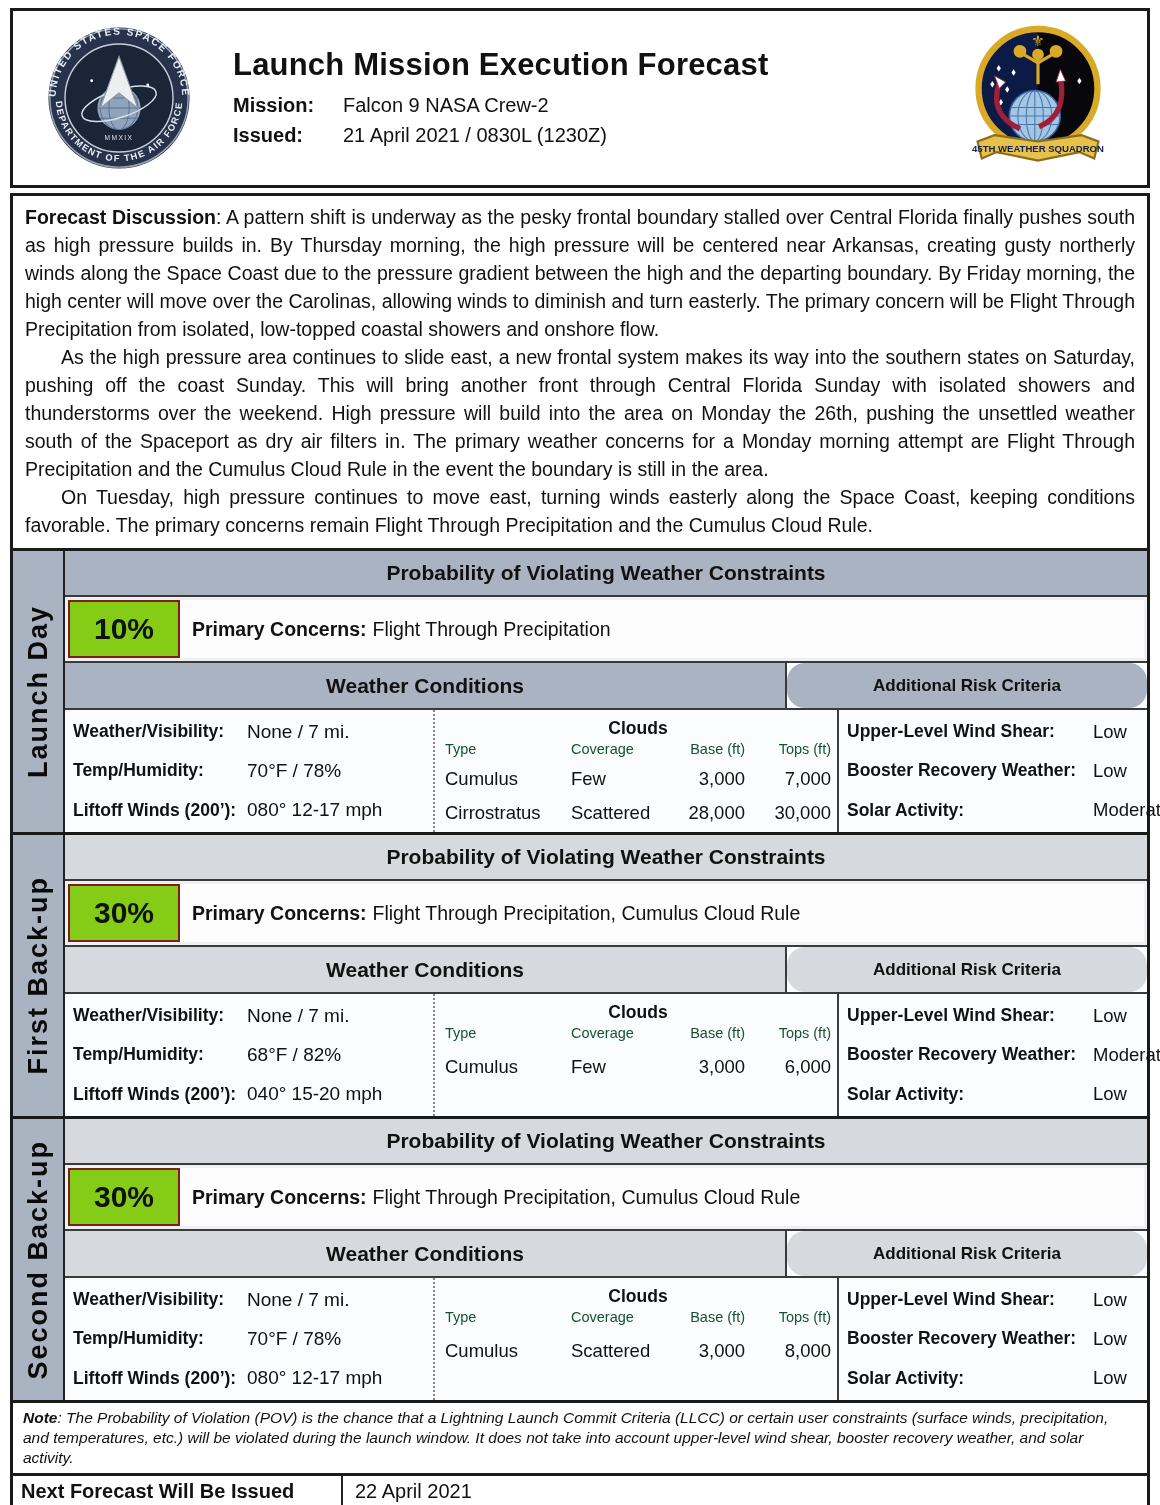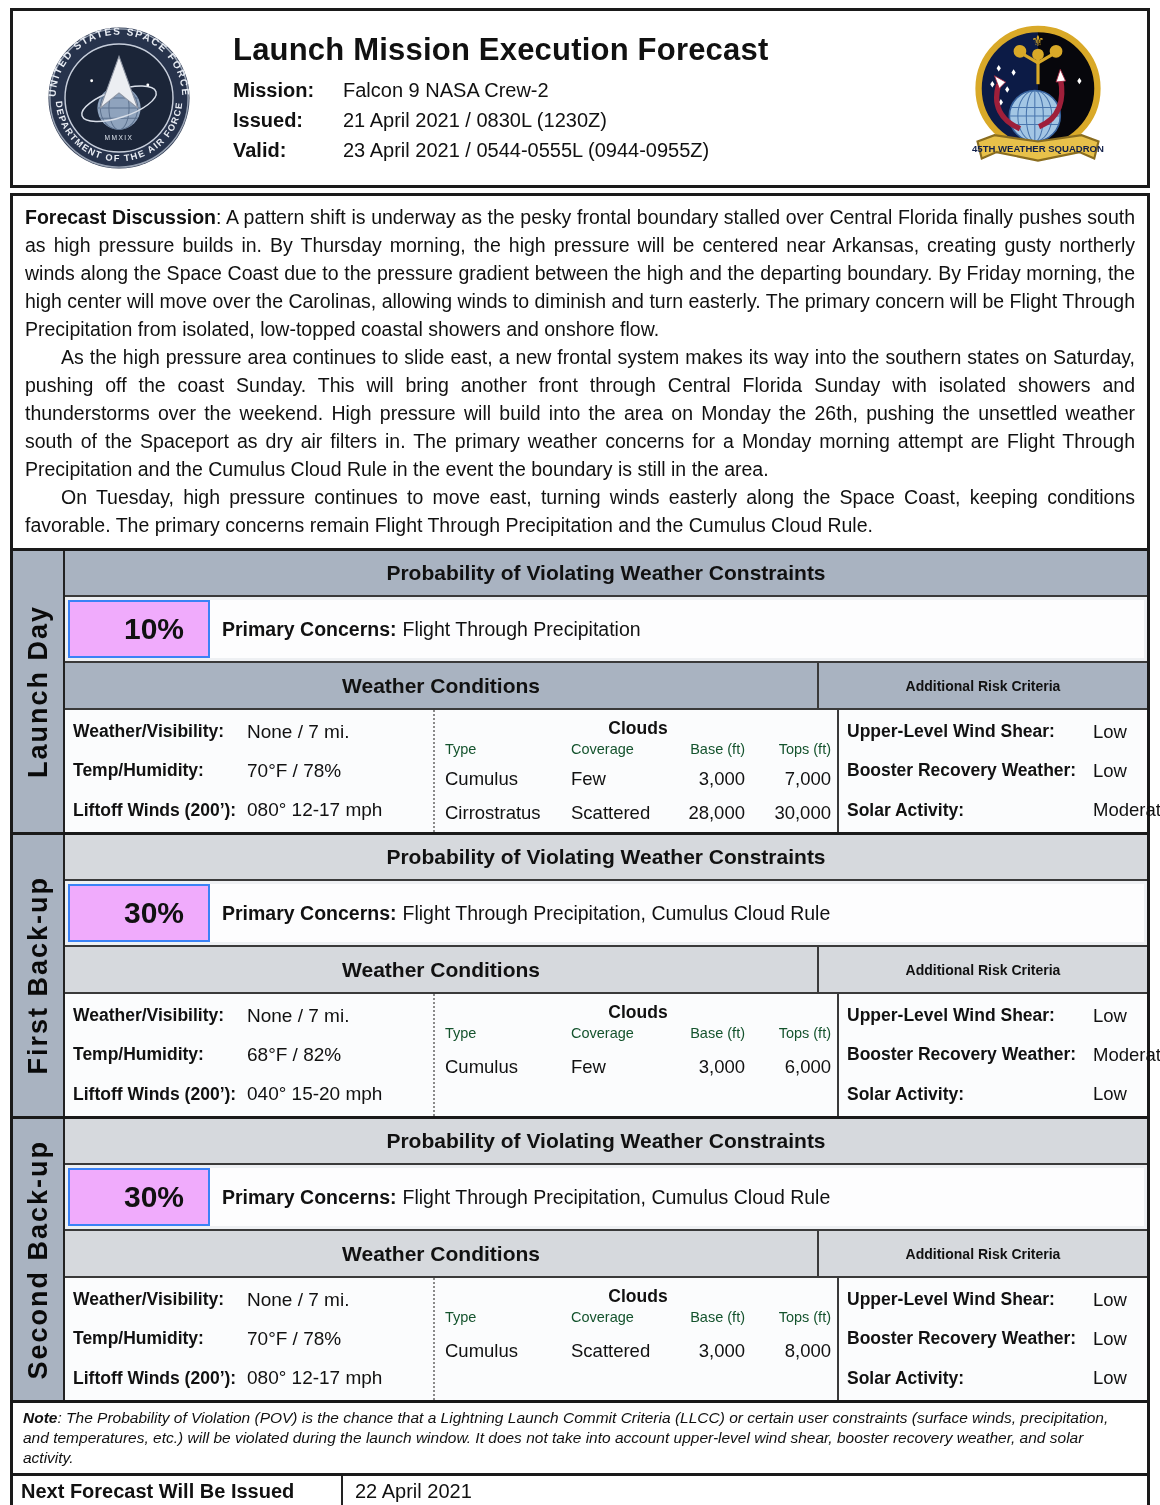--- a/index.html
+++ b/index.html
@@ -29,29 +29,29 @@
   .section{height:287px;display:flex;margin-top:-3px;}
   .side{width:50px;flex:none;background:var(--sidebar);border-right:2px solid #222;
         display:flex;align-items:center;justify-content:center;}
   .side span{writing-mode:vertical-rl;transform:rotate(180deg);font-weight:bold;
         font-size:27px;letter-spacing:2px;white-space:nowrap;color:#0a0a0a;}
   .main{flex:1;display:flex;flex-direction:column;background:#fbfcfd;min-width:0;}
   .prob-header{height:44px;flex:none;background:var(--hdr);border-bottom:2px solid #3a3a3a;
         display:flex;align-items:center;justify-content:center;font-weight:bold;font-size:21px;}
   .prob-row{height:58px;flex:none;background:#eef0f3;border-bottom:2px solid #3a3a3a;
         display:flex;align-items:stretch;padding:3px;}
-  .prob-val{width:108px;flex:none;background:#f0abfc;border:2px solid #3b82f6;
-        display:flex;align-items:center;justify-content:center;font-size:30px;font-weight:bold;padding-left:30px;}
+  .prob-val{width:108px;flex:none;background:#84cc16;border:2px solid #7f1d1d;
+        display:flex;align-items:center;justify-content:center;font-size:30px;font-weight:bold;}
   .concerns{flex:1;background:#fdfdfe;display:flex;align-items:center;padding-left:12px;font-size:19.5px;}
   .concerns b{font-weight:bold;margin-right:6px;}
   .cond-header{height:45px;flex:none;display:flex;border-bottom:2px solid #3a3a3a;}
   .wc-head{flex:1;background:var(--hdr);border-right:2px solid #3a3a3a;
         display:flex;align-items:center;justify-content:center;font-weight:bold;font-size:21px;}
-  .arc-head{width:328px;flex:none;background:var(--hdr);
-        display:flex;align-items:center;justify-content:center;font-weight:bold;font-size:14px;}
+  .arc-head{width:360px;flex:none;background:var(--hdr);
+        display:flex;align-items:center;justify-content:center;font-weight:bold;font-size:17px;border-radius:18px;}
   .content{flex:1;display:flex;min-height:0;}
   .cond-left{width:360px;flex:none;padding:2px 0 2px 8px;display:grid;grid-template-rows:repeat(3,1fr);}
   .cond-row{display:flex;align-items:center;}
   .cond-label{font-weight:bold;font-size:17.5px;width:174px;flex:none;}
   .cond-val{font-size:19px;}
   .clouds-cell{flex:1;border-left:2px dotted #8a8a8a;padding:2px 6px 2px 10px;display:flex;flex-direction:column;}
   .cgrid{display:grid;grid-template-columns:126px 98px 76px 86px;}
   .clouds-head{height:50px;flex:none;display:flex;flex-direction:column;justify-content:center;}
   .clouds-title{text-align:center;font-weight:bold;font-size:17.5px;width:386px;}
   .clouds-sub{font-size:14.5px;color:#14532d;margin-top:2px;}
@@ -112,24 +112,20 @@
   <div class="head-text">
     <div class="doc-title">Launch Mission Execution Forecast</div>
     <div class="meta-row">
       <b>Mission:</b>
       <span>Falcon 9 NASA Crew-2</span>
     </div>
     <div class="meta-row">
       <b>Issued:</b>
       <span>21 April 2021 / 0830L (1230Z)</span>
     </div>
-    <div class="meta-row">
-      <b>Valid:</b>
-      <span>23 April 2021 / 0544-0555L (0944-0955Z)</span>
-    </div>
   </div>
 
   <svg class="patch" viewBox="0 0 130 142">
     <defs>
         <clipPath id="patchGlobeClip">
           <circle cx="62" cy="88" r="24"></circle>
         </clipPath>
       </defs>
     <circle cx="65" cy="62" r="56" fill="#0c1b46"></circle>
     <path d="M65 6 A56 56 0 0 1 65 118 Z" fill="#07070c"></path>

